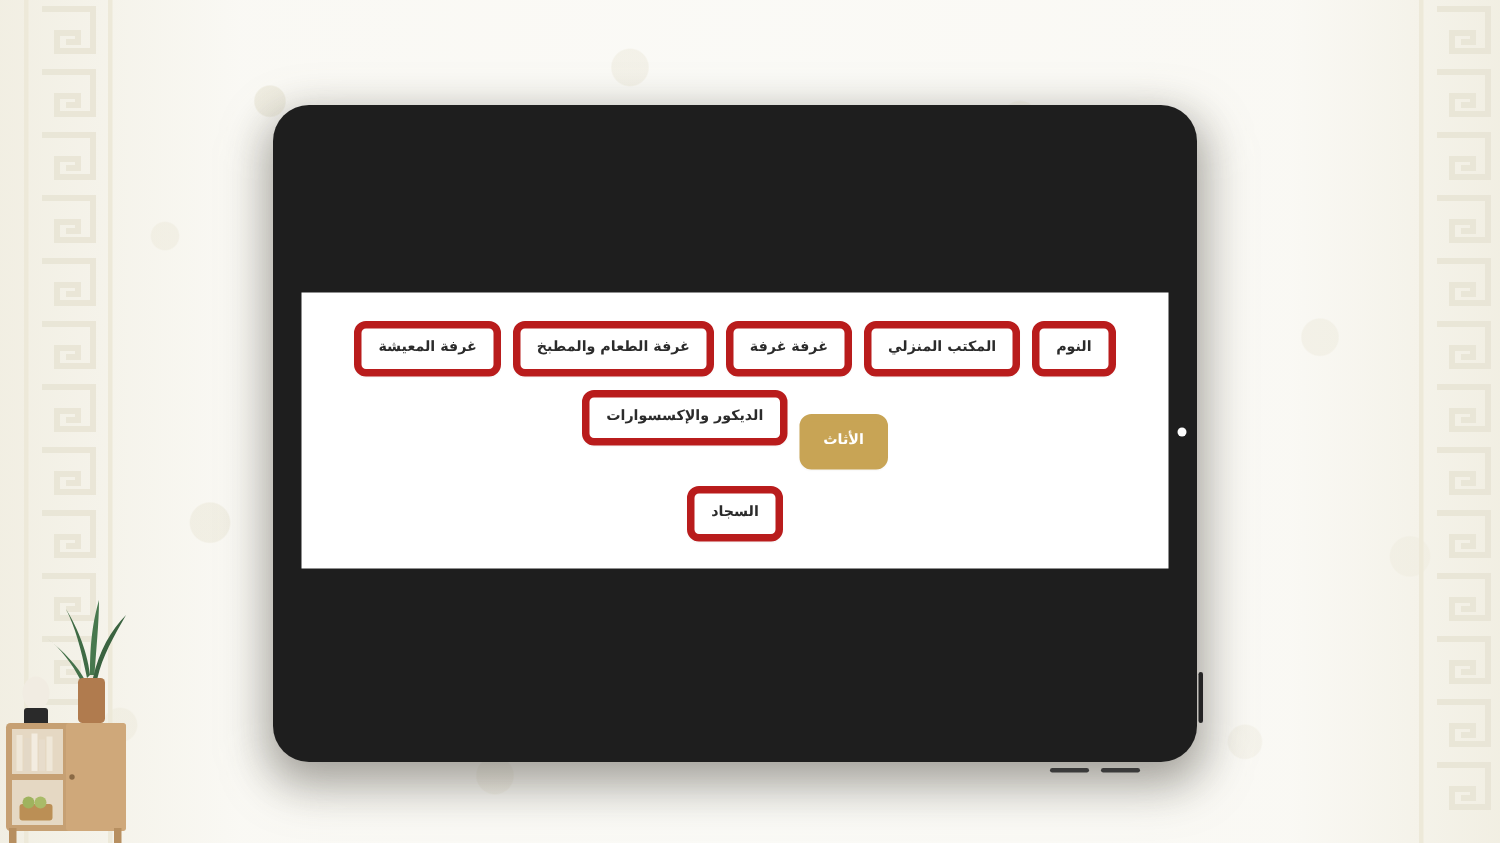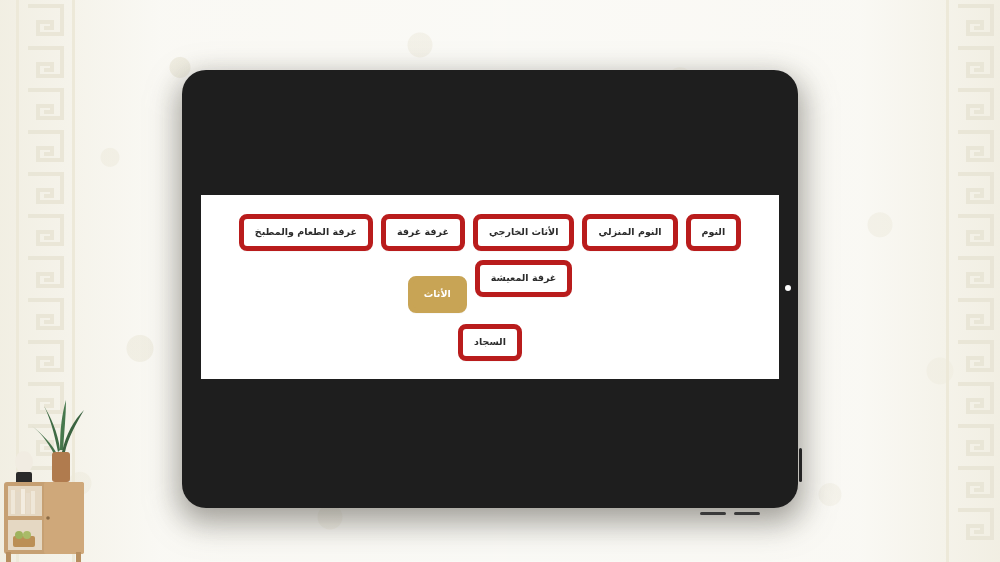--- a/index.html
+++ b/index.html
@@ -198,25 +198,25 @@
 <div id="tablet"></div>
 <div id="camera-dot"></div>
 <div id="side-button"></div>
 <div class="speaker s1"></div>
 <div class="speaker s2"></div>
 
 <div id="screen">
   <div id="category-bar">
 
     <div class="chip">النوم</div>
-    <div class="chip">النوم المنزلي</div>
-    <div class="chip">الأثاث الخارجي</div>
+    <div class="chip">المكتب المنزلي</div>
     <div class="chip">غرفة غرفة</div>
     <div class="chip">غرفة الطعام والمطبخ</div>
     <div class="chip">غرفة المعيشة</div>
     <div class="chip active">الأثاث</div>
+    <div class="chip">الديكور والإكسسوارات</div>
 
     <div class="row2">
       <div class="chip">السجاد</div>
     </div>
 
   </div>
 </div>
 
 </body></html>

